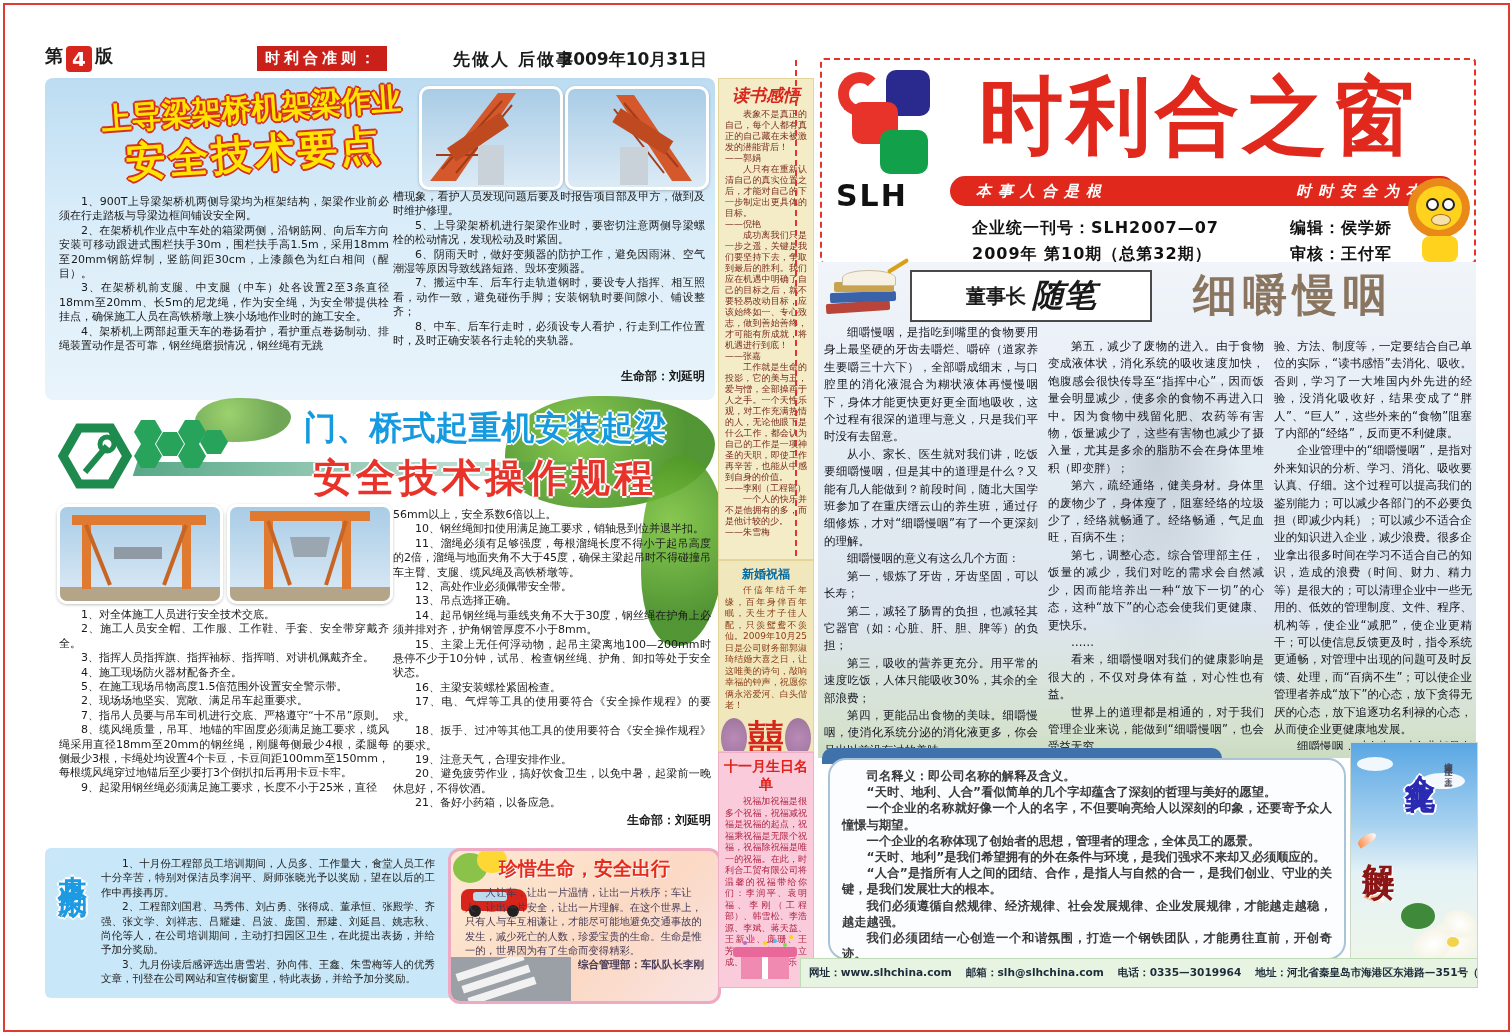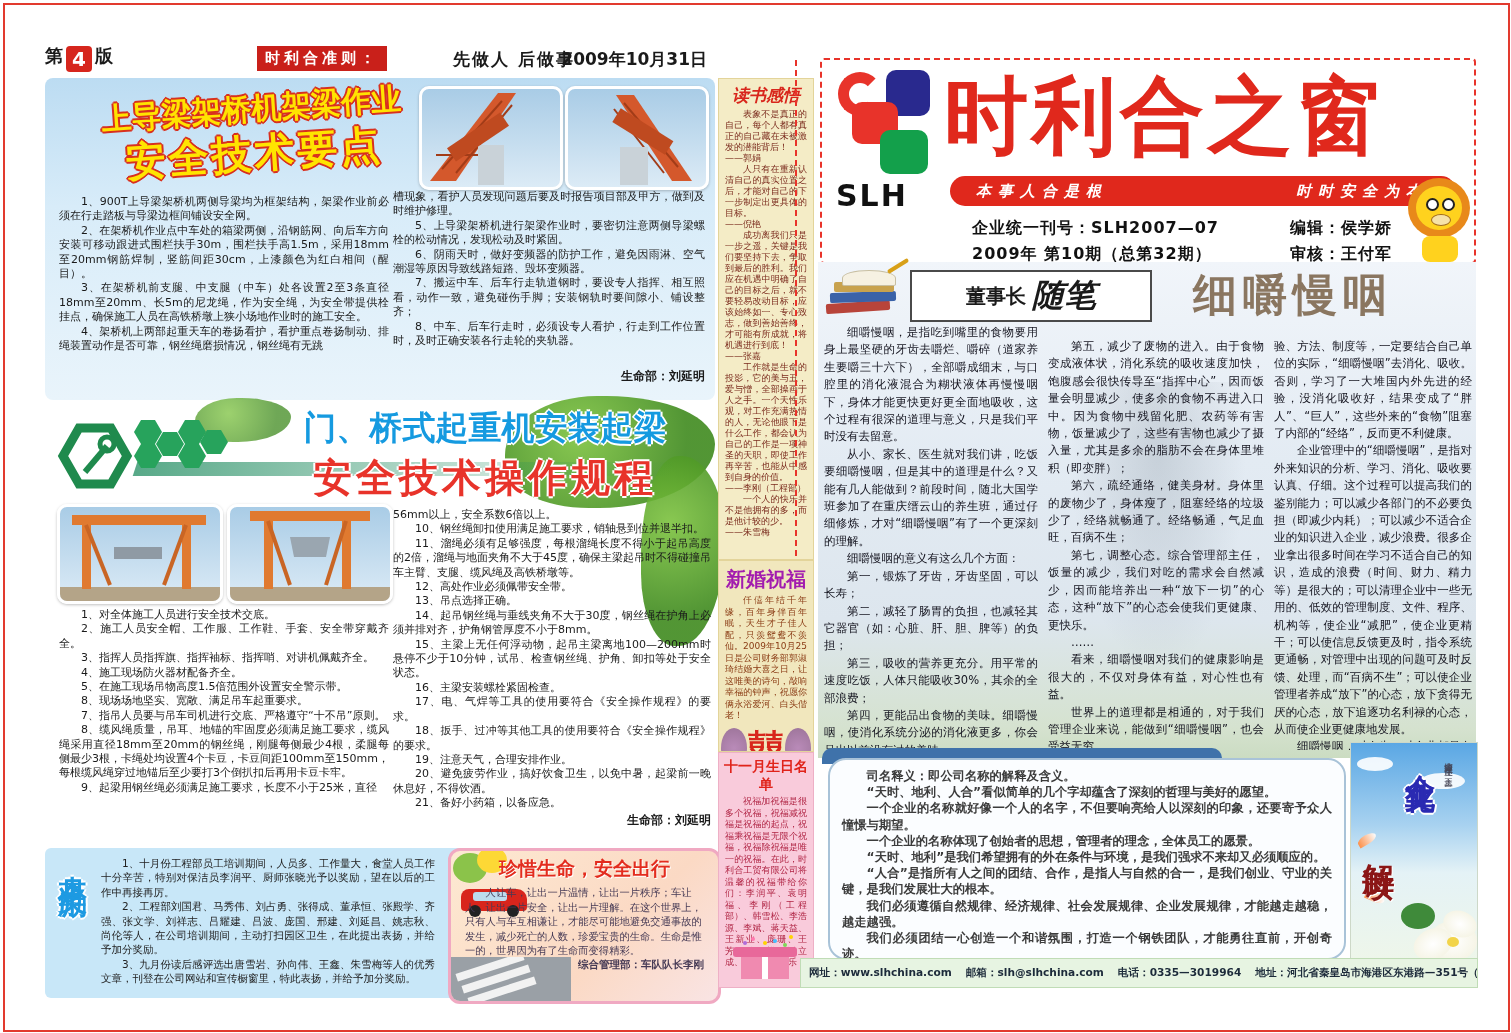--- a/index.html
+++ b/index.html
@@ -60,42 +60,42 @@
 
   
   .strip{left:718px;width:94px;overflow:hidden;}
   .reading{top:78px;height:480px;background:#f4ecc6;border:1px solid #e3d49a;}
   .strip-title{text-align:center;font-weight:900;margin:5px 0 2px;}
   .reading .strip-title{color:#d8261c;font-size:17px;font-style:italic;}
   .reading .q{padding:0 6px;font-size:9px;line-height:11px;color:#7a2a1d;text-align:justify;}
   .reading .q p{text-indent:2em;}
   .q-author{display:block;text-align:left;text-indent:0;}
   .wedding{top:560px;height:190px;background:#f1e7bd;border:1px solid #e3d49a;}
-  .wedding .strip-title{color:#a21caf;font-size:20px;}
+  .wedding .strip-title{color:#0369a1;font-size:12px;}
   .wedding-text{padding:0 6px;font-size:9px;line-height:11.5px;color:#8a3b14;text-indent:2em;text-align:justify;}
   .orn{position:relative;height:50px;margin-top:2px;text-align:center;}
   .orn .xi{font-size:36px;color:#d8261c;font-weight:bold;line-height:48px;}
   .orn .blob{position:absolute;width:26px;height:40px;border-radius:50%;top:4px;
              background:radial-gradient(circle,#9b59b6,#6c3483);opacity:.65;}
   .birthday{top:752px;height:234px;background:#f9cbdb;border:1px solid #eeb0c6;}
   .birthday .strip-title{color:#e0231a;font-size:14px;}
   .birthday-text{padding:0 6px;font-size:9px;line-height:11.5px;color:#b02545;text-indent:2em;text-align:justify;}
   .gift{position:absolute;left:14px;bottom:4px;width:64px;height:36px;}
   .gift .lid{width:64px;height:10px;background:#e8689a;border-radius:3px;}
   .gift .box{width:48px;height:22px;background:#f08ab0;margin:0 auto;position:relative;}
   .gift .ribbon{position:absolute;left:21px;top:0;width:6px;height:22px;background:#fff;}
   .confetti{position:absolute;left:30px;top:-6px;width:4px;height:4px;border-radius:50%;background:#ffd400;
             box-shadow:10px -2px 0 #44c0ff,20px 2px 0 #7ed957,-12px -4px 0 #ff7ab0,26px -6px 0 #ffd400,-20px 0 0 #b06cd8;}
 
   
   .masthead{left:820px;top:58px;width:652px;height:202px;border:2px dashed #e8332a;border-radius:4px;background:#fff;}
   .logo{left:14px;top:10px;width:100px;height:146px;}
   .tile{position:absolute;border-radius:10px;}
   .slh{position:absolute;left:0;top:108px;font-size:30px;font-weight:900;letter-spacing:2px;color:#111;}
-  .mast-title{left:122px;top:2px;width:510px;font-size:84px;font-weight:900;color:#e0281c;
+  .mast-title{left:122px;top:2px;width:510px;text-align:center;font-size:84px;font-weight:900;color:#e0281c;
               letter-spacing:4px;line-height:108px;white-space:nowrap;}
   .mast-banner{left:128px;top:116px;width:506px;height:30px;background:#e0281c;border-radius:16px;color:#fff;
                font-size:15px;font-weight:bold;font-style:italic;display:flex;align-items:center;}
   .mast-banner .sl{margin-left:26px;letter-spacing:7px;}
   .mast-banner .sr{margin-left:auto;margin-right:28px;letter-spacing:7px;}
   .mast-info{font-size:16px;font-weight:bold;letter-spacing:1px;color:#111;}
   .lion{left:578px;top:118px;width:80px;height:86px;}
 
   
   .chair{left:818px;top:262px;width:658px;height:496px;
@@ -245,21 +245,21 @@
           <line x1="116" y1="14" x2="96" y2="78" stroke="#c96524" stroke-width="4"></line>
           <polygon points="60,30 100,30 96,50 64,50" fill="#9aa6b0"></polygon>
         </svg>
     </div>
     <div class="abs col para" style="left:14px;top:208px;width:330px;height:230px;">
         <p>1、对全体施工人员进行安全技术交底。</p>
         <p>2、施工人员安全帽、工作服、工作鞋、手套、安全带穿戴齐全。</p>
         <p>3、指挥人员指挥旗、指挥袖标、指挥哨、对讲机佩戴齐全。</p>
         <p>4、施工现场防火器材配备齐全。</p>
         <p>5、在施工现场吊物高度1.5倍范围外设置安全警示带。</p>
-        <p>8、现场场地坚实、宽敞、满足吊车起重要求。</p>
+        <p>2、现场场地坚实、宽敞、满足吊车起重要求。</p>
         <p>7、指吊人员要与吊车司机进行交底、严格遵守“十不吊”原则。</p>
         <p>8、缆风绳质量，吊耳、地锚的牢固度必须满足施工要求，缆风绳采用直径18mm至20mm的钢丝绳，刚腿每侧最少4根，柔腿每侧最少3根，卡绳处均设置4个卡豆，卡豆间距100mm至150mm，每根缆风绳穿过地锚后至少要打3个倒扒扣后再用卡豆卡牢。</p>
         <p>9、起梁用钢丝绳必须满足施工要求，长度不小于25米，直径</p>
       </div>
     <div class="abs col para noindent" style="left:348px;top:108px;width:318px;height:300px;">
         <p>56mm以上，安全系数6倍以上。</p>
         <p>10、钢丝绳卸扣使用满足施工要求，销轴悬到位并退半扣。</p>
         <p>11、溜绳必须有足够强度，每根溜绳长度不得小于起吊高度的2倍，溜绳与地面夹角不大于45度，确保主梁起吊时不得碰撞吊车主臂、支腿、缆风绳及高铁桥墩等。</p>
         <p>12、高处作业必须佩带安全带。</p>
         <p>13、吊点选择正确。</p>
@@ -386,21 +386,21 @@
       </div>
     <div class="abs ccol para" style="left:230px;top:76px;width:216px;height:412px;">
         <p>第五，减少了废物的进入。由于食物变成液体状，消化系统的吸收速度加快，饱腹感会很快传导至“指挥中心”，因而饭量会明显减少，使多余的食物不再进入口中。因为食物中残留化肥、农药等有害物，饭量减少了，这些有害物也减少了摄入量，尤其是多余的脂肪不会在身体里堆积（即变胖）；</p>
         <p>第六，疏经通络，健美身材。身体里的废物少了，身体瘦了，阻塞经络的垃圾少了，经络就畅通了。经络畅通，气足血旺，百病不生；</p>
         <p>第七，调整心态。综合管理部主任，饭量的减少，我们对吃的需求会自然减少，因而能培养出一种“放下一切”的心态，这种“放下”的心态会使我们更健康、更快乐。</p>
         <p>……</p>
         <p>看来，细嚼慢咽对我们的健康影响是很大的，不仅对身体有益，对心性也有益。</p>
         <p>世界上的道理都是相通的，对于我们管理企业来说，能做到“细嚼慢咽”，也会受益无穷。</p>
       </div>
     <div class="abs ccol para noindent" style="left:456px;top:76px;width:198px;height:412px;">
-        <p>验、方法、制度等，一定要结合自己单位的实际，“细嚼慢咽”去消化、吸收。否则，学习了一大堆国内外先进的经验，没消化吸收好，结果变成了“胖人”、“巨人”，这些外来的“食物”阻塞了内部的“经络”，反而更不利健康。</p>
+        <p>验、方法、制度等，一定要结合自己单位的实际，“读书感悟”去消化、吸收。否则，学习了一大堆国内外先进的经验，没消化吸收好，结果变成了“胖人”、“巨人”，这些外来的“食物”阻塞了内部的“经络”，反而更不利健康。</p>
         <p>企业管理中的“细嚼慢咽”，是指对外来知识的分析、学习、消化、吸收要认真、仔细。这个过程可以提高我们的鉴别能力；可以减少各部门的不必要负担（即减少内耗）；可以减少不适合企业的知识进入企业，减少浪费。很多企业拿出很多时间在学习不适合自己的知识，造成的浪费（时间、财力、精力等）是很大的；可以清理企业中一些无用的、低效的管理制度、文件、程序、机构等，使企业“减肥”，使企业更精干；可以使信息反馈更及时，指令系统更通畅，对管理中出现的问题可及时反馈、处理，而“百病不生”；可以使企业管理者养成“放下”的心态，放下贪得无厌的心态，放下追逐功名利禄的心态，从而使企业更健康地发展。</p>
         <p>细嚼慢咽，对人生、对企业都是有益的。但是，难就难在持之以恒。</p>
       </div>
   </div>
 
   <div class="abs cult-band"></div>
   <div class="abs culture para">
       <p>司名释义：即公司名称的解释及含义。</p>
       <p>“天时、地利、人合”看似简单的几个字却蕴含了深刻的哲理与美好的愿望。</p>
       <p>一个企业的名称就好像一个人的名字，不但要响亮给人以深刻的印象，还要寄予众人憧憬与期望。</p>

